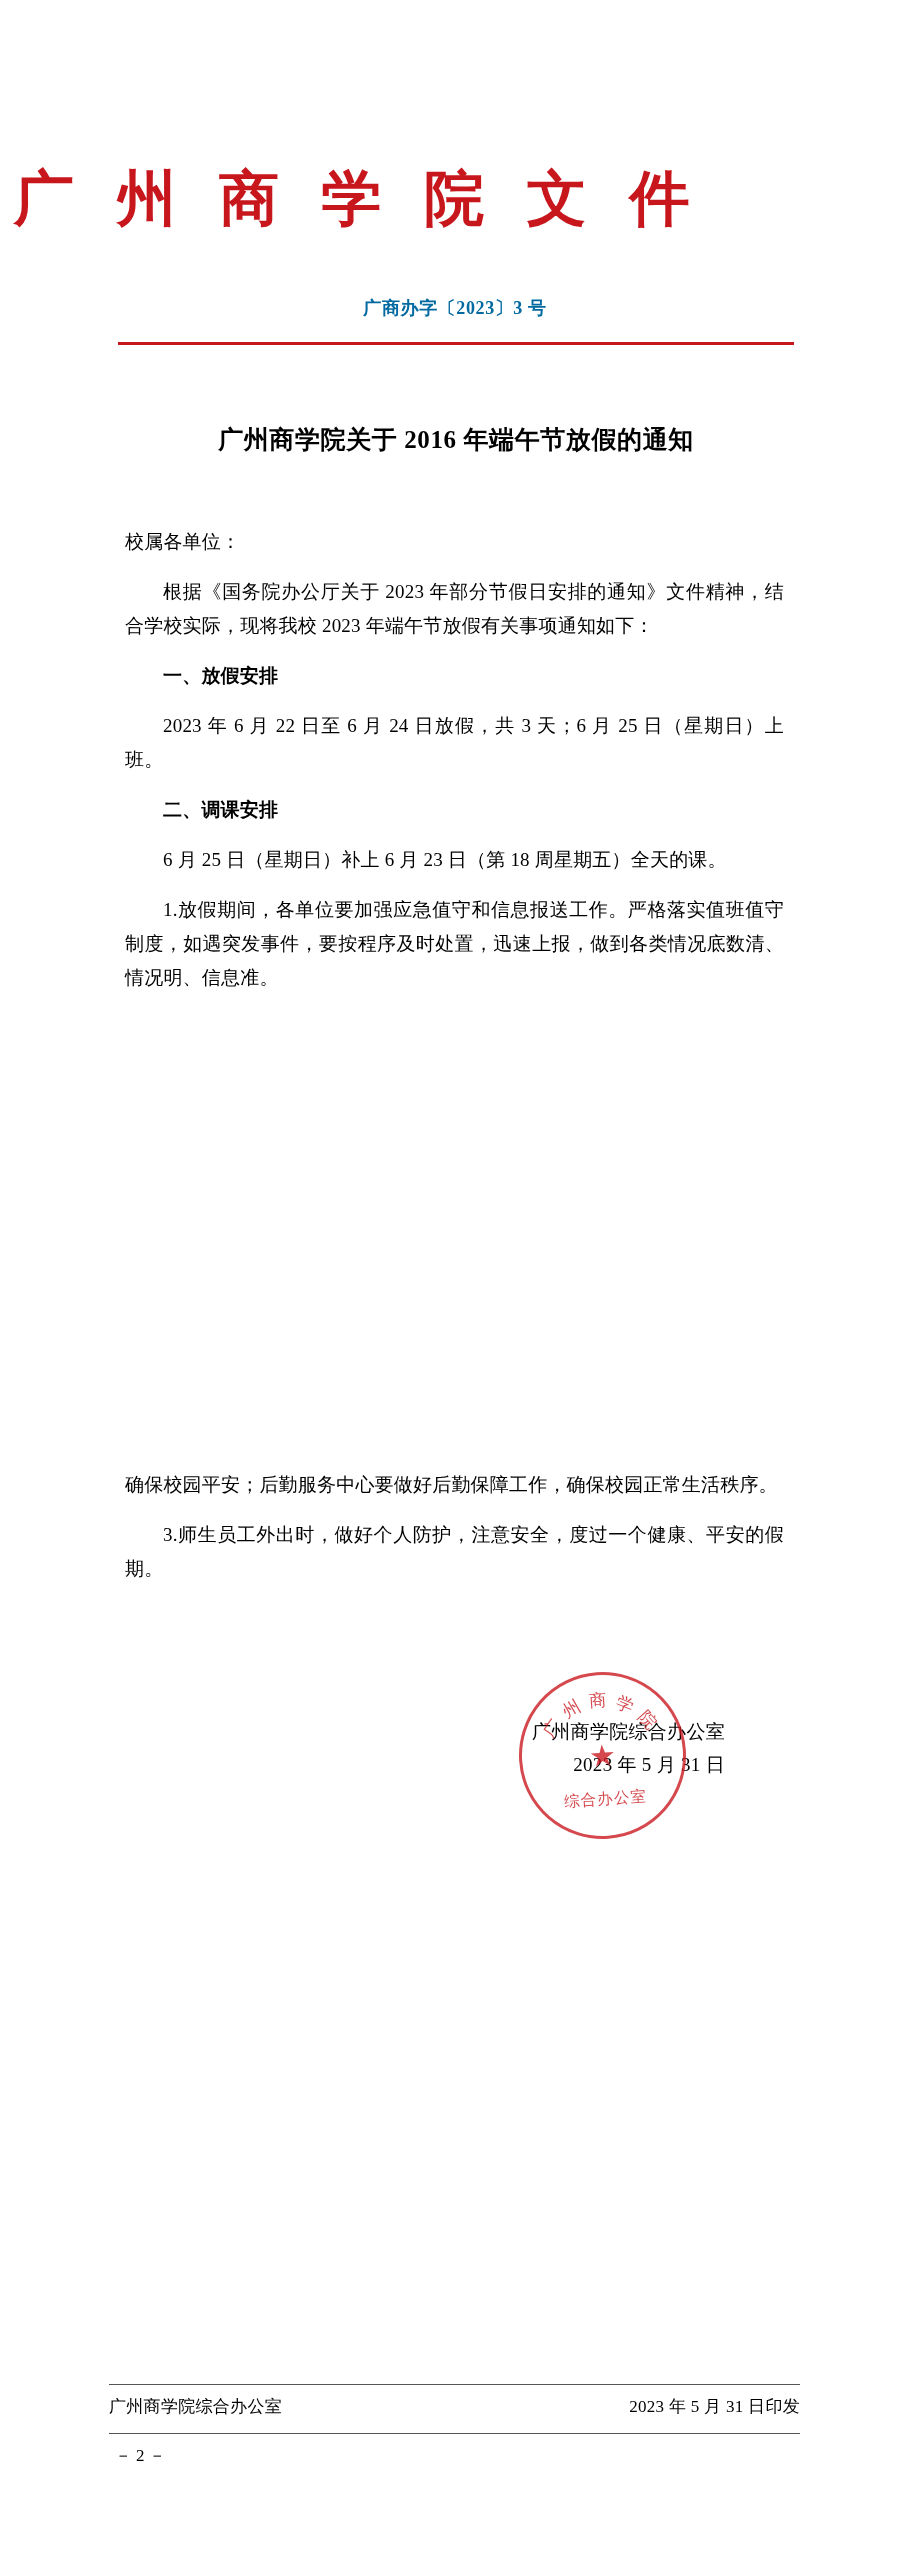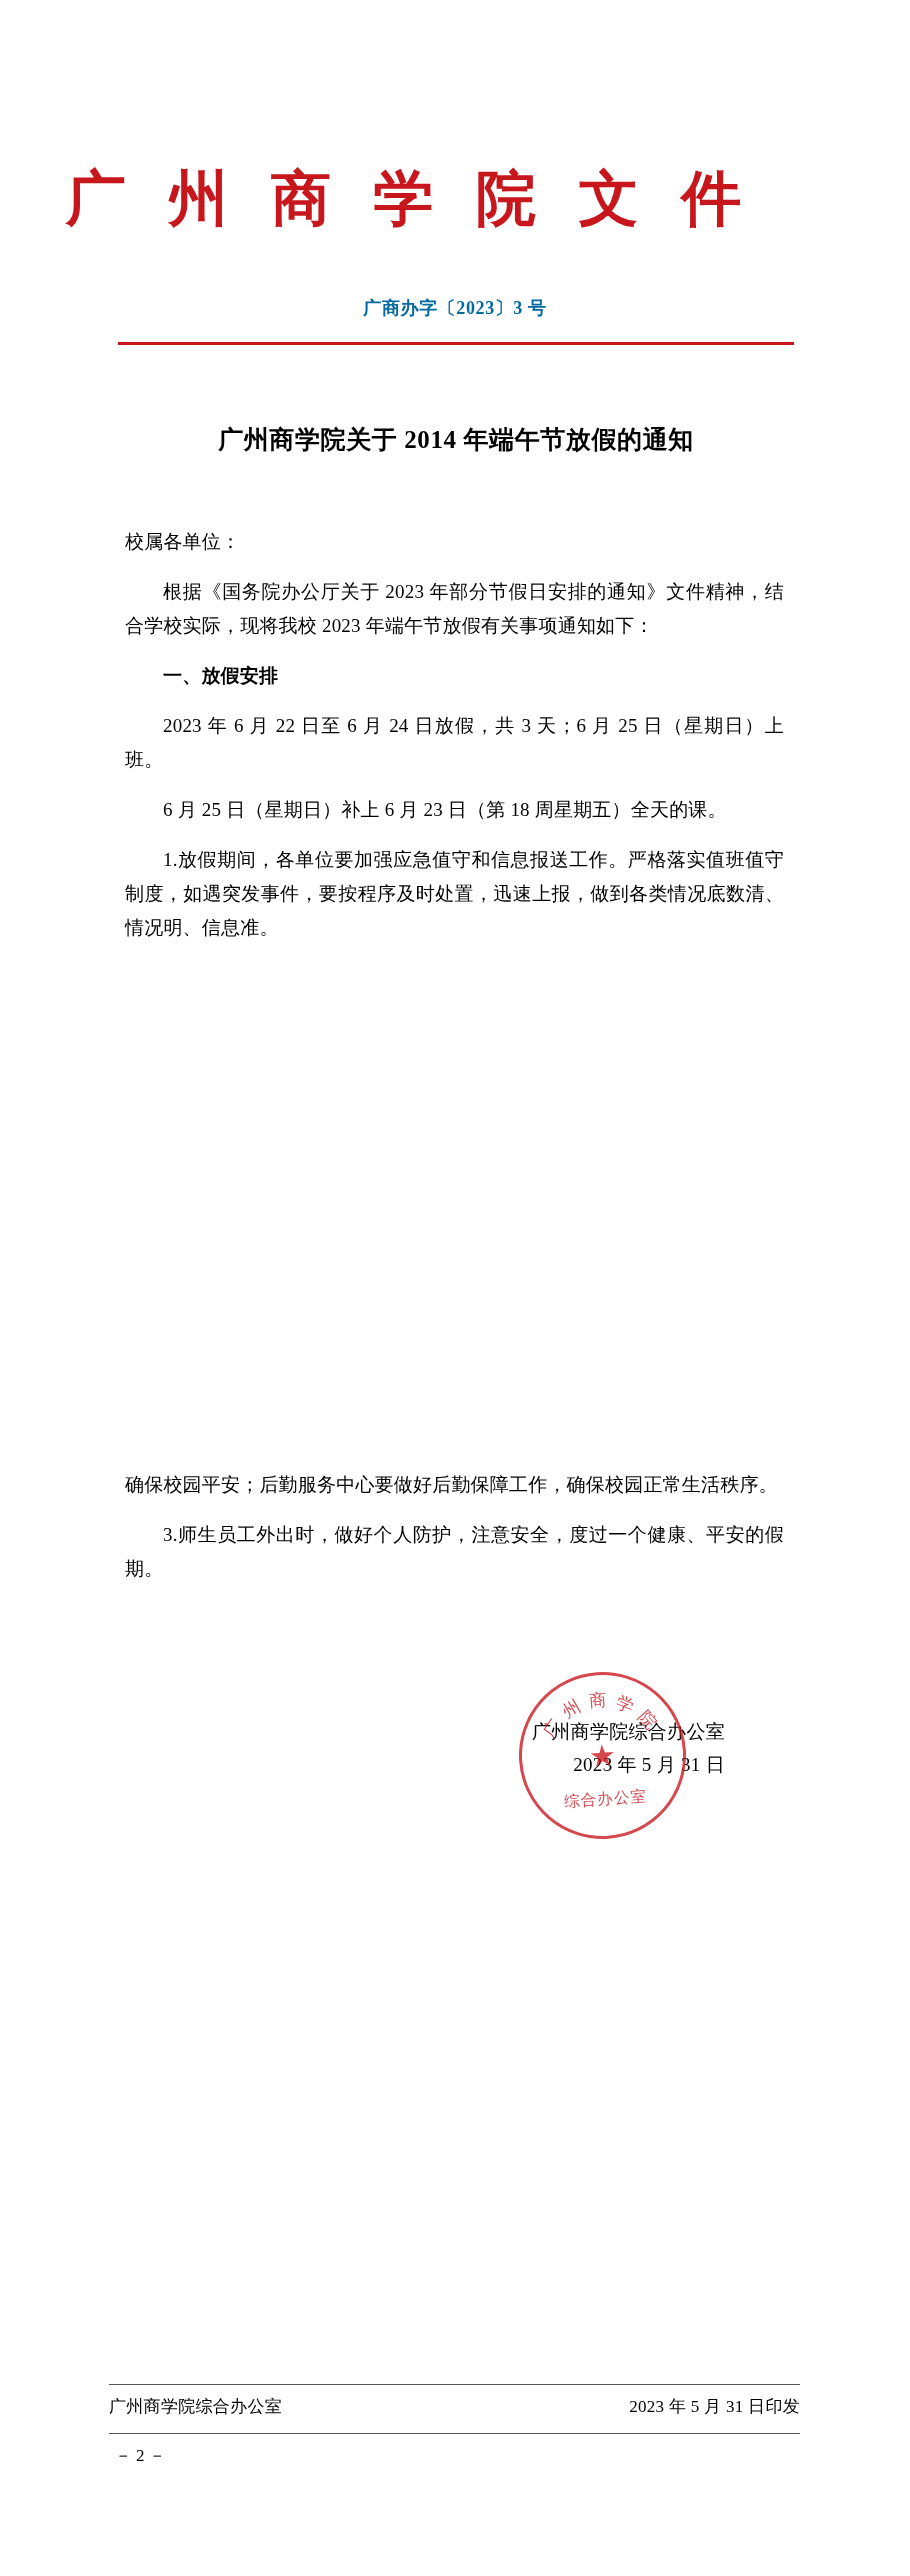--- a/index.html
+++ b/index.html
@@ -26,21 +26,20 @@
     width: 910px;
     height: 2576px;
   }
 
   
   .masthead {
     position: absolute;
     left: 0;
     top: 166px;
     width: 807px;
-    text-align: center;
   }
   .masthead-title {
     color: #c8161d;
     font-family: "Liberation Serif", "DejaVu Serif", serif;
     font-weight: bold;
     font-size: 60px;
     letter-spacing: 13.8px;
     line-height: 1.1;
     white-space: nowrap;
     text-indent: 13.8px;
@@ -223,27 +222,28 @@
   <div class="sheet">
 
     <div class="masthead">
       <div class="masthead-title">广 州 商 学 院 文 件</div>
     </div>
 
     <div class="doc-number">广商办字〔2023〕3 号</div>
 
     <div class="red-rule"></div>
 
-    <div class="doc-title">广州商学院关于 2014 年端午节放假的通知</div>
+    <div class="doc-title">广州商学院关于 2016 年端午节放假的通知</div>
 
     <div class="body-block">
       <p class="p">校属各单位：</p>
       <p class="p indent">根据《国务院办公厅关于 2023 年部分节假日安排的通知》文件精神，结合学校实际，现将我校 2023 年端午节放假有关事项通知如下：</p>
       <p class="p indent bold">一、放假安排</p>
       <p class="p indent">2023 年 6 月 22 日至 6 月 24 日放假，共 3 天；6 月 25 日（星期日）上班。</p>
+      <p class="p indent bold">二、调课安排</p>
       <p class="p indent">6 月 25 日（星期日）补上 6 月 23 日（第 18 周星期五）全天的课。</p>
       <p class="p indent">1.放假期间，各单位要加强应急值守和信息报送工作。严格落实值班值守制度，如遇突发事件，要按程序及时处置，迅速上报，做到各类情况底数清、情况明、信息准。</p>
     </div>
 
     <div class="body-block-2">
       <p class="p">确保校园平安；后勤服务中心要做好后勤保障工作，确保校园正常生活秩序。</p>
       <p class="p indent">3.师生员工外出时，做好个人防护，注意安全，度过一个健康、平安的假期。</p>
     </div>
 
     <div class="signature">

